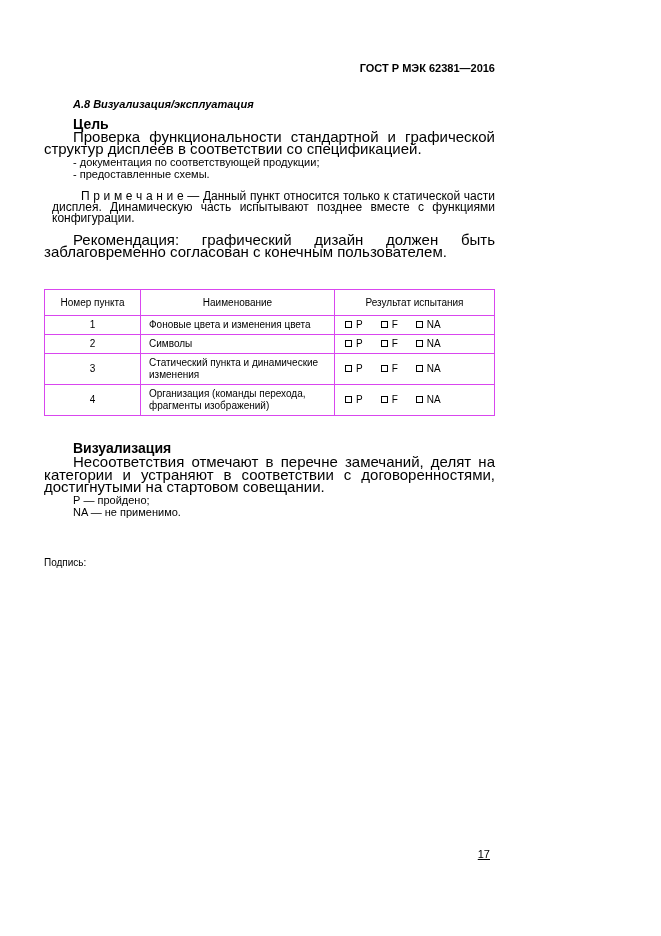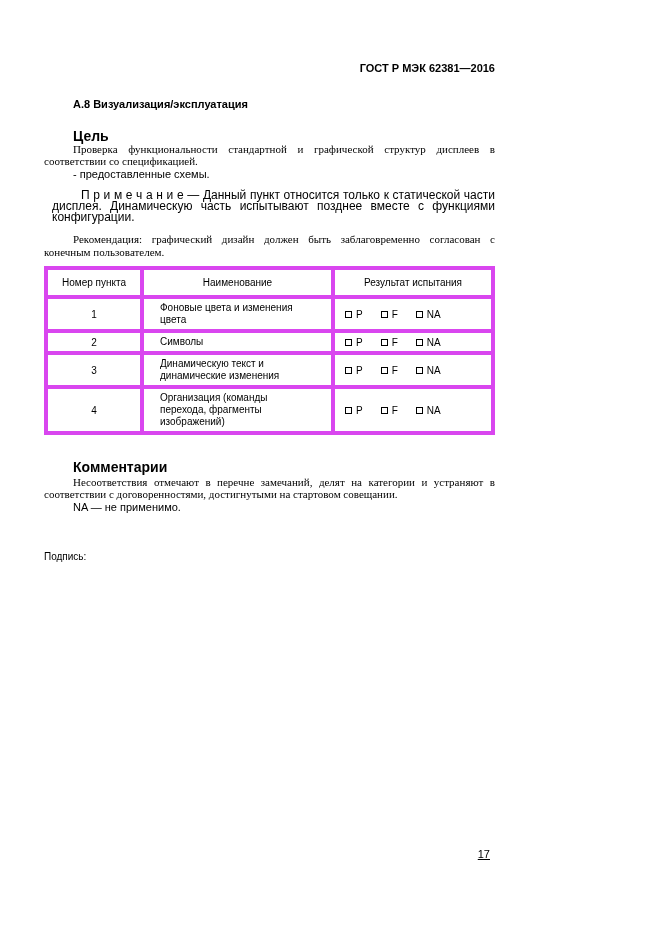--- a/index.html
+++ b/index.html
@@ -21,60 +21,60 @@
   }
   .doc-header {
     text-align: right;
     font-weight: bold;
     font-size: 11px;
     margin-bottom: 24px;
   }
   .bold { font-weight: bold; }
   .indent { margin-left: 29px; }
   p.body-text {
-    font-size: 11px;
+    font-size: 15px;
     line-height: 12.5px;
     text-align: justify;
-    font-family: Liberation Serif, serif;
   }
   p.p-first { text-indent: 29px; }
   .section-title {
     font-size: 11px;
-    margin-bottom: 20px;
+    margin-bottom: 8px;
+    font-style: italic;
   }
   .label-line { font-size: 14px; line-height: 12.5px; margin-top: 3px; }
   .ref-item { font-size: 11px; line-height: 12.5px; margin-left: 29px; }
   .note-text {
     font-size: 12px;
     line-height: 11px;
     text-align: justify;
     text-indent: 29px;
     margin-top: 10px;
     margin-bottom: 10px;
     margin-left: 8px;
   }
-  .recommendation { margin-bottom: 8px; }
+  .recommendation { margin-bottom: 30px; }
   table.protocol {
     width: 100%;
     border-collapse: collapse;
     margin-top: 6px;
     margin-bottom: 26px;
   }
   table.protocol th, table.protocol td {
-    border: 4px solid #d946ef;
+    border: 1px solid #d946ef;
     font-size: 10px;
     font-weight: normal;
     vertical-align: middle;
   }
   table.protocol th {
     text-align: center;
     padding: 7px 4px;
   }
   td.num-cell { width: 96px; text-align: center; padding: 3px 4px; }
-  td.name-cell { padding: 3px 16px; line-height: 12px; }
+  td.name-cell { padding: 3px 8px; line-height: 12px; }
   td.result-cell { width: 160px; padding: 3px 10px; }
   .result-group {
     display: flex;
     align-items: center;
     gap: 18px;
   }
   .chk {
     display: inline-flex;
     align-items: center;
     gap: 4px;
@@ -106,20 +106,21 @@
 
     <div class="doc-header">
       <span>ГОСТ Р МЭК 62381—2016</span>
     </div>
 
     <p class="section-title bold indent">А.8  Визуализация/эксплуатация</p>
 
     <p class="label-line bold indent">Цель</p>
     <p class="body-text p-first">Проверка функциональности стандартной и графической структур дисплеев в соответствии со спецификацией.</p>
 
+    <p class="ref-item">- документация по соответствующей продукции;</p>
     <p class="ref-item">- предоставленные схемы.</p>
 
     <p class="note-text">П р и м е ч а н и е — Данный пункт относится только к статической части дисплея. Динамическую часть испытывают позднее вместе с функциями конфигурации.</p>
 
     <p class="body-text p-first recommendation">Рекомендация: графический дизайн должен быть заблаговременно согласован с конечным пользователем.</p>
 
     <table class="protocol">
       <thead>
         <tr>
           <th>Номер пункта</th>
@@ -163,21 +164,21 @@
                 </span>
               <span class="chk">
                   <span class="cb-box"></span>
                   <span>NA</span>
                 </span>
             </span>
           </td>
         </tr>
         <tr>
           <td class="num-cell">3</td>
-          <td class="name-cell">Динамическую текст и динамические изменения</td>
+          <td class="name-cell">Статический пункта и динамические изменения</td>
           <td class="result-cell">
             <span class="result-group">
               <span class="chk">
                   <span class="cb-box"></span>
                   <span>P</span>
                 </span>
               <span class="chk">
                   <span class="cb-box"></span>
                   <span>F</span>
                 </span>
@@ -204,22 +205,23 @@
               <span class="chk">
                   <span class="cb-box"></span>
                   <span>NA</span>
                 </span>
             </span>
           </td>
         </tr>
       </tbody>
     </table>
 
-    <p class="label-line bold indent comments-title">Комментарии</p>
+    <p class="label-line bold indent comments-title">Визуализация</p>
     <p class="body-text p-first">Несоответствия отмечают в перечне замечаний, делят на категории и устраняют в соответствии с договоренностями, достигнутыми на стартовом совещании.</p>
+    <p class="legend-line">Р — пройдено;</p>
     <p class="legend-line">NA — не применимо.</p>
 
     <p class="signature">Подпись:</p>
 
   </div>
 
   <div class="page-number">17</div>
 </div>
 
 </body></html>

